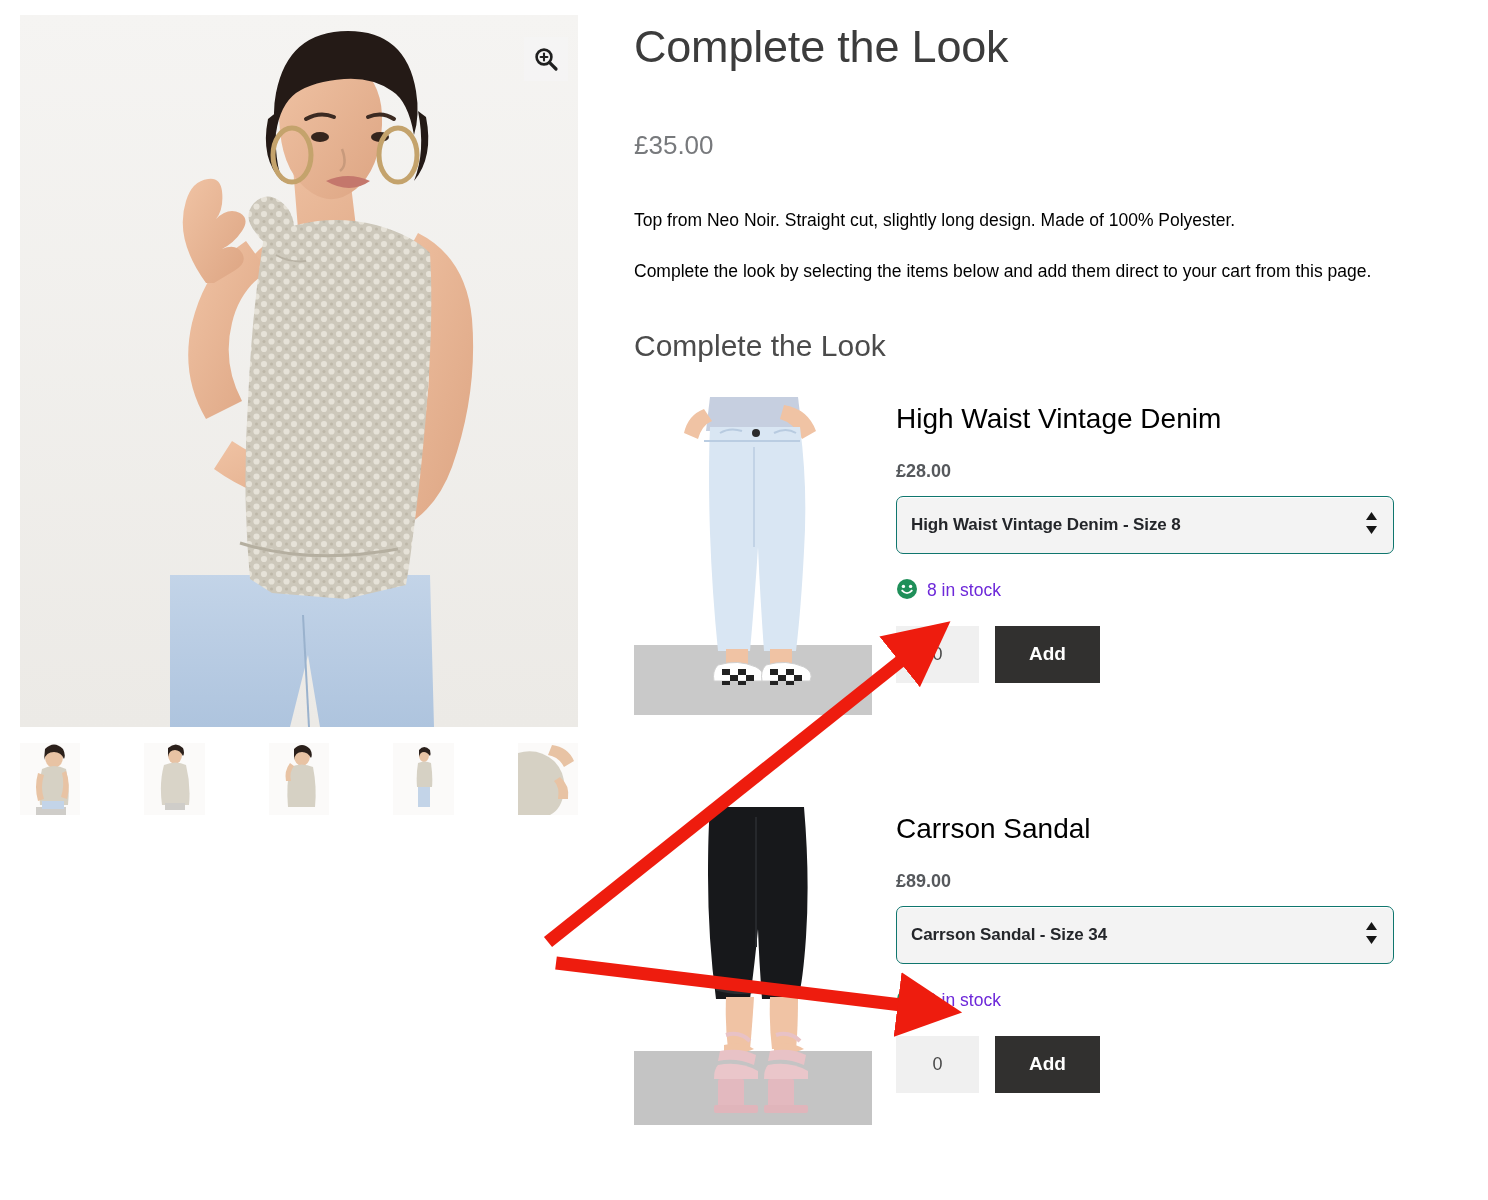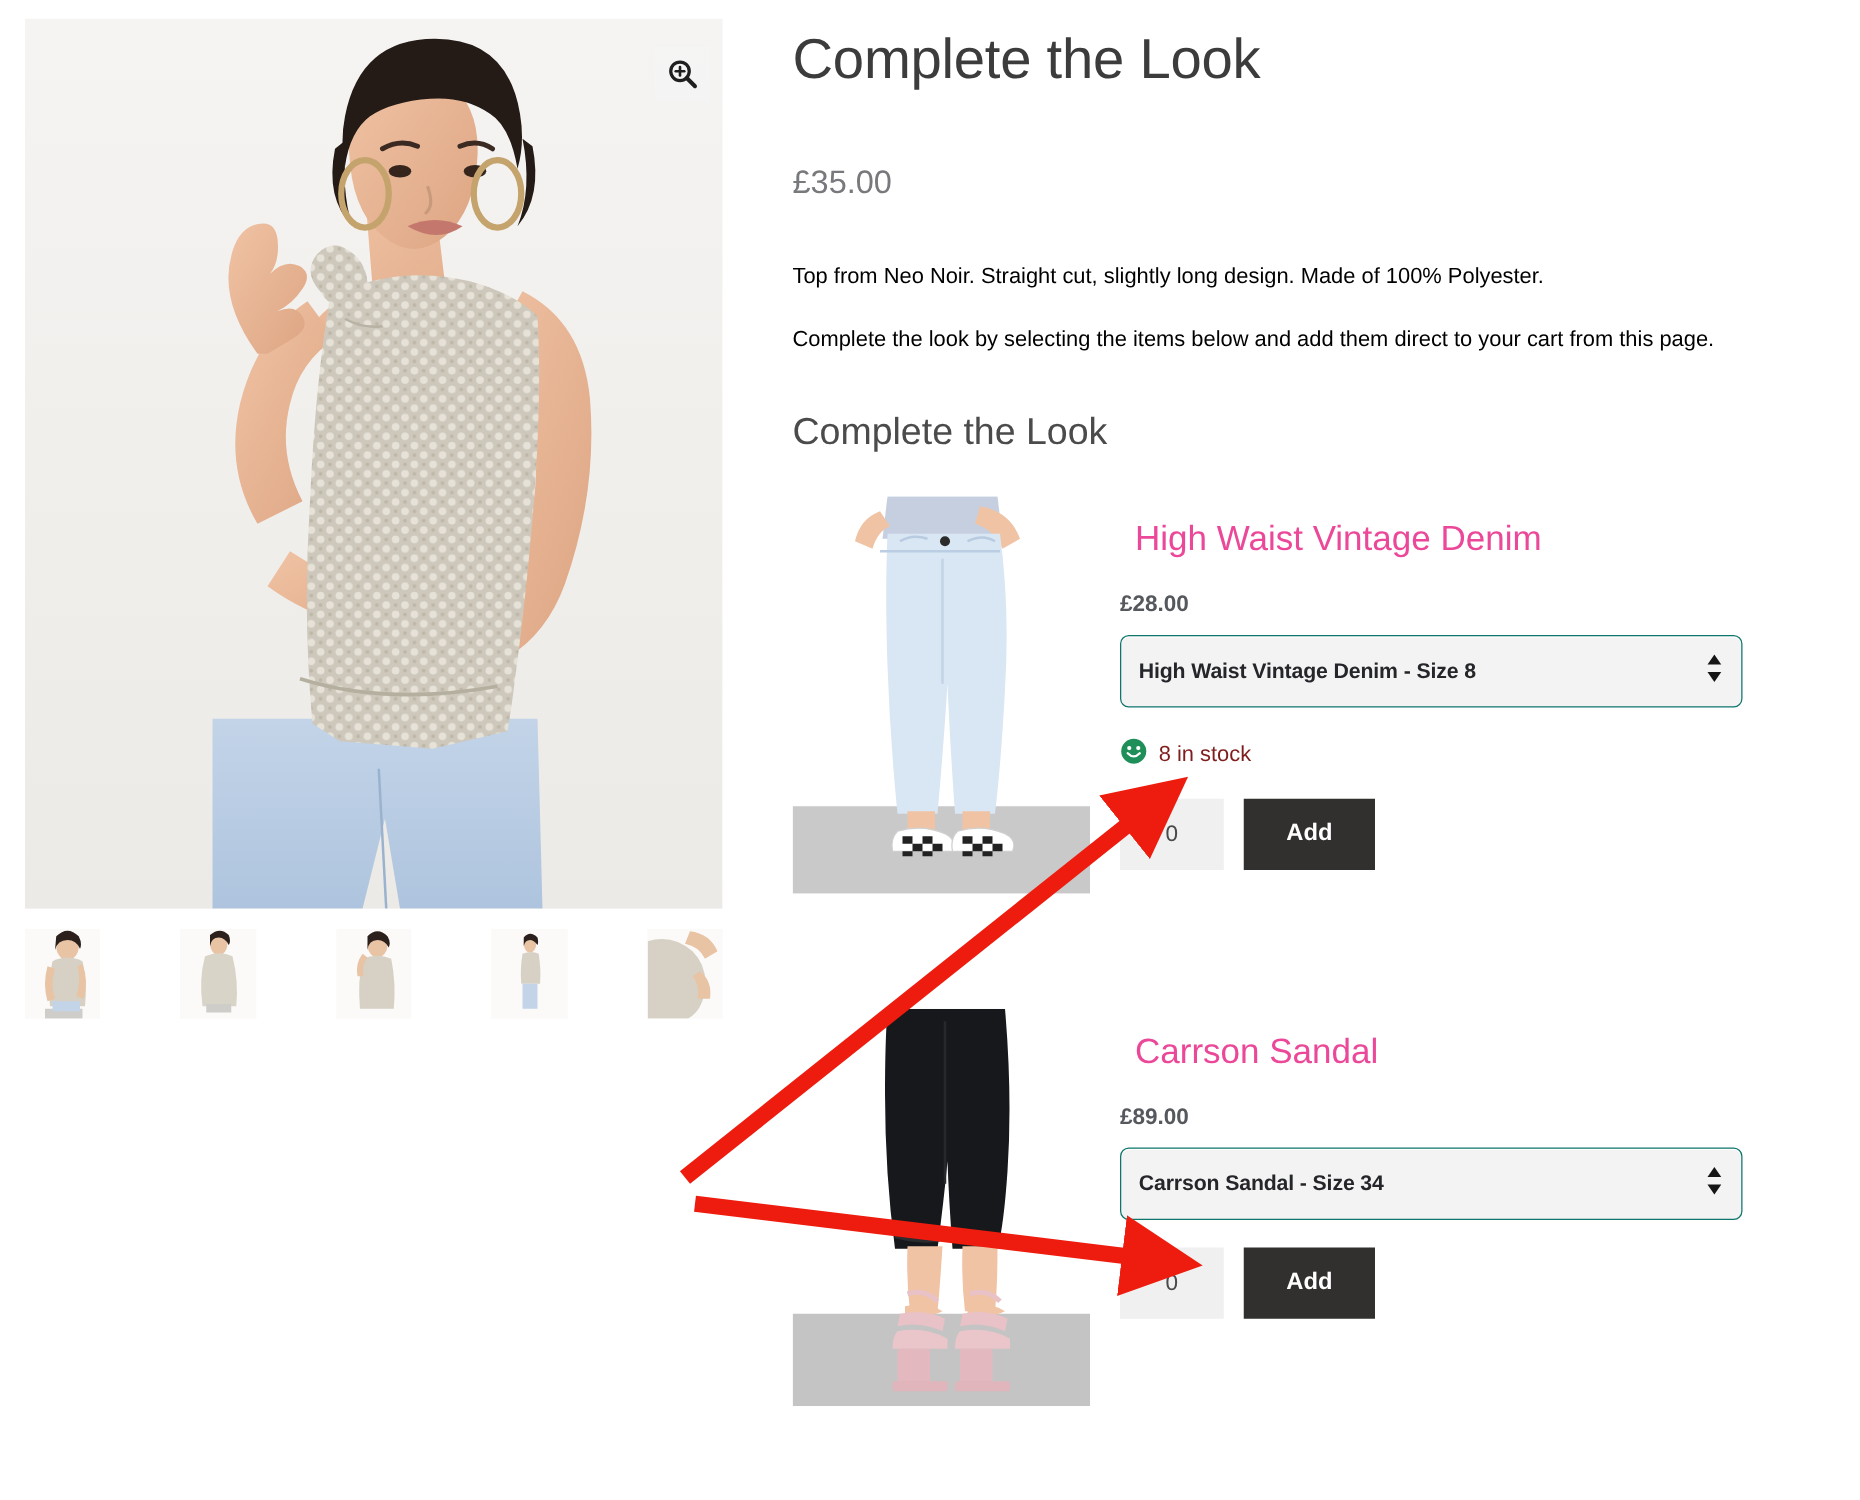--- a/index.html
+++ b/index.html
@@ -109,22 +109,22 @@
   }
   .upsell-thumb svg { display: block; }
   .upsell-info {
     flex: 1 1 auto;
     padding-left: 24px;
     padding-top: 6px;
   }
   .upsell-name {
     font-size: 28px;
     font-weight: 300;
-    color: #ec4899;
-    margin: 12px;
+    color: #000000;
+    margin: 0;
     line-height: 1.15;
   }
   .upsell-price {
     font-size: 18px;
     font-weight: 700;
     color: #55585c;
     margin: 26px 0 0 0;
   }
   .variant-select {
     position: relative;
@@ -150,21 +150,21 @@
     transform: translateY(-50%);
   }
   .stock {
     display: flex;
     align-items: center;
     margin-top: 24px;
   }
   .stock .smiley { flex: 0 0 auto; margin-right: 9px; }
   .stock .stock-text {
     font-size: 17.5px;
-    color: #7f1d1d;
+    color: #6d28d9;
   }
   .cart-row {
     display: flex;
     align-items: stretch;
     margin-top: 22px;
   }
   .qty-box {
     width: 83px; height: 57px;
     background: #f0f0f0;
     border: none;
@@ -442,20 +442,31 @@
           <div class="variant-select">
             <span class="label">Carrson Sandal - Size 34</span>
             <span class="select-arrows">
               <svg width="15" height="26" viewBox="0 0 15 26">
                 <path d="M7.5 2 L13 10 L2 10 Z" fill="#151515"></path>
                 <path d="M7.5 24 L13 16 L2 16 Z" fill="#151515"></path>
               </svg>
             </span>
           </div>
 
+          <div class="stock">
+            <span class="smiley">
+              <svg width="22" height="22" viewBox="0 0 22 22">
+                <circle cx="11" cy="11" r="10" fill="#1f8f59"></circle>
+                <circle cx="7.4" cy="8.4" r="1.7" fill="#ffffff"></circle>
+                <circle cx="14.6" cy="8.4" r="1.7" fill="#ffffff"></circle>
+                <path d="M6.2 12.6 q4.8 5 9.6 0" stroke="#ffffff" stroke-width="1.9" fill="none" stroke-linecap="round"></path>
+              </svg>
+            </span>
+            <span class="stock-text">9 in stock</span>
+          </div>
 
           <div class="cart-row">
             <div class="qty-box">0</div>
             <button class="add-btn">Add</button>
           </div>
         </div>
       </div>
 
     </div>
   </div>

